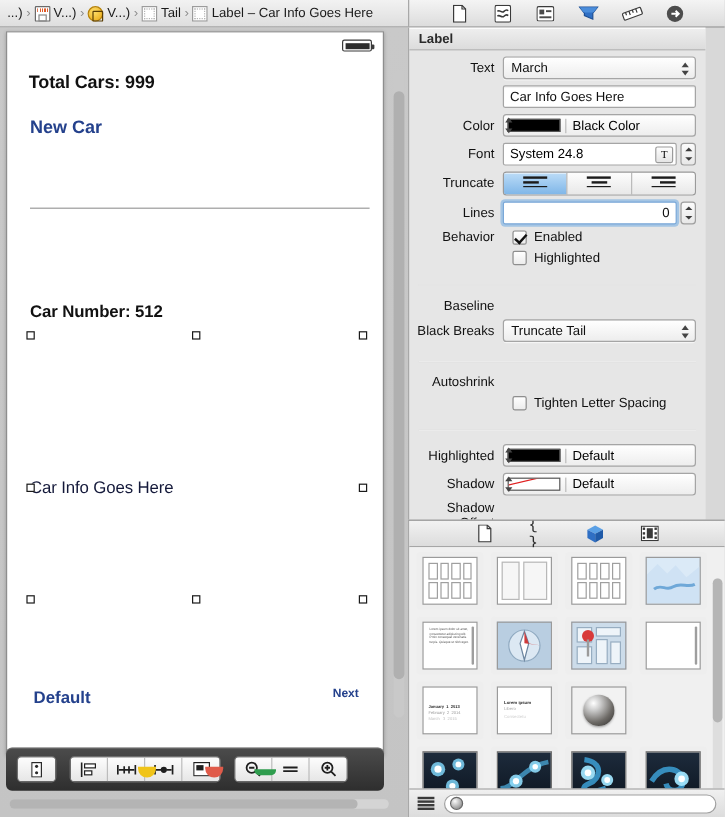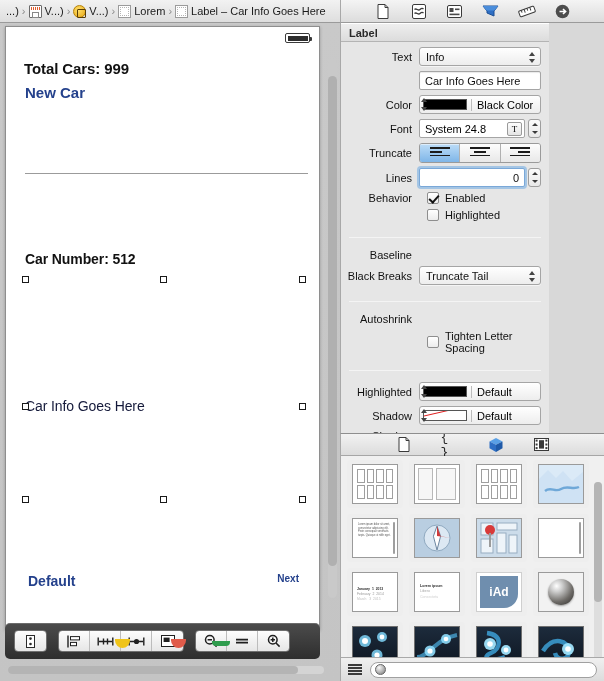--- a/index.html
+++ b/index.html
@@ -55,21 +55,21 @@
     position:absolute; left:5px; top:3px; width:315px; height:604px;
     background:#fff; border:1px solid #8e8e8e;
     box-shadow: 0 1px 3px rgba(0,0,0,.25);
   }
   #statusbar{position:absolute;left:0;top:0;right:0;height:20px;}
   .batt{position:absolute;right:9px;top:6px;width:25px;height:10px;border:1px solid #3a3a3a;border-radius:2px;background:#fff;}
   .batt:before{content:"";position:absolute;left:1.5px;top:1.5px;width:20px;height:5px;background:#2e2e2e;}
   .batt:after{content:"";position:absolute;right:-3px;top:3px;width:2px;height:4px;background:#3a3a3a;border-radius:0 1px 1px 0;}
 
   .lbl-total{position:absolute;left:18px;top:33px;font-size:15px;font-weight:bold;color:#111;letter-spacing:-0.1px;}
-  .btn-newcar{position:absolute;left:19px;top:57px;font-size:15px;font-weight:bold;color:#24418c;}
+  .btn-newcar{position:absolute;left:19px;top:71px;font-size:15px;font-weight:bold;color:#24418c;}
   .hr-sep{position:absolute;left:19px;top:146px;width:283px;height:1px;background:#9b9b9b;}
   .lbl-carnum{position:absolute;left:19px;top:224px;font-size:14px;font-weight:bold;color:#111;letter-spacing:-0.1px;}
   .lbl-carinfo{position:absolute;left:19px;top:371px;font-size:14px;color:#14193a;letter-spacing:-0.1px;}
   .btn-prev{position:absolute;left:22px;top:546px;font-size:14px;font-weight:bold;color:#24418c;}
   .btn-next{position:absolute;right:20px;top:546px;font-size:10px;font-weight:bold;color:#24418c;}
 
   
   .handle{position:absolute;width:7px;height:7px;background:#fff;border:1.4px solid #1a1a1a;}
 
   
@@ -89,21 +89,21 @@
     border-right:1px solid #bcbcbc;cursor:default;}
   .tb-btn:last-child{border-right:none;}
   #canvas-hscroll{position:absolute;left:8px;right:16px;bottom:7px;height:8px;background:#d4d4d4;border-radius:4px;}
   #canvas-hthumb{position:absolute;left:0;top:0;width:290px;height:8px;background:#b4b4b4;border-radius:4px;}
   .dot-y{position:absolute;left:110px;bottom:11px;width:15px;height:9px;background:#f0c419;border-radius:0 0 9px 9px;}
   .dot-r{position:absolute;left:166px;bottom:11px;width:15px;height:9px;background:#e05b4a;border-radius:0 0 9px 9px;}
   .dot-g{position:absolute;left:207px;bottom:13px;width:18px;height:5px;background:#2f9d4e;border-radius:0 0 4px 4px;}
 
   
   #inspector{
-    position:absolute; left:340px; top:23px; width:209px; height:410px;
+    position:absolute; left:340px; top:23px; width:248px; height:410px;
     background:#e6e6e6; border-left:1px solid #a8a8a8; overflow:hidden;
   }
   .sec-head{
     height:19px;background:linear-gradient(#eeeeee,#dcdcdc);
     border-bottom:1px solid #b4b4b4;border-top:1px solid #fff;
     display:flex;align-items:center;padding-left:8px;
     font-size:11px;font-weight:bold;color:#2a2a2a;
   }
   .grp{padding:5px 8px 6px 0;}
   .row{display:flex;align-items:center;margin-bottom:5px;}
@@ -220,21 +220,21 @@
       <span class="crumb-label">V...)</span>
     </div>
     <span class="crumb-sep">›</span>
     <div class="crumb">
       <span class="ic ic-vc"></span>
       <span class="crumb-label">V...)</span>
     </div>
     <span class="crumb-sep">›</span>
     <div class="crumb">
       <span class="ic ic-view"></span>
-      <span class="crumb-label">Lorem</span>
+      <span class="crumb-label">Tail</span>
     </div>
     <span class="crumb-sep">›</span>
     <div class="crumb">
       <span class="ic ic-view"></span>
       <span class="crumb-label">Label – Car Info Goes Here</span>
     </div>
   </div>
 
   <div id="insp-tabbar">
     <div class="insp-tab">
@@ -380,21 +380,21 @@
   <div id="inspector">
 
     <div class="sec-head">Label</div>
 
     <div class="grp">
 
       <div class="row">
         <div class="rlab">Text</div>
         <div class="ctl">
           <div class="popup">
-            <span>Info</span>
+            <span>March</span>
             <span class="arrows"></span>
           </div>
         </div>
       </div>
 
       <div class="row">
         <div class="rlab"></div>
         <div class="ctl">
           <div class="tfield">
             <span>Car Info Goes Here</span>
@@ -684,26 +684,20 @@
         <div class="lib-cell">
           <div class="thumb">
             <div style="padding:11px 5px 0 5px;font-size:3.6px;line-height:5.4px;color:#2a2a2a;font-weight:bold;">
               <div>Lorem ipsum</div>
               <div style="color:#a9a9a9;font-weight:normal;">Libero</div>
               <div style="color:#cfcfcf;font-weight:normal;">Consectetu</div>
             </div>
           </div>
         </div>
         <div class="lib-cell">
-          <div class="thumb" style="background:#fff;border-color:#cfcfcf;">
-            <div style="position:absolute;left:3px;top:3px;right:3px;bottom:3px;background:#6f8eae;border-radius:0 0 14px 0;
-                        display:flex;align-items:center;justify-content:center;color:#fff;font-size:12px;font-weight:bold;">iAd</div>
-          </div>
-        </div>
-        <div class="lib-cell">
           <div class="thumb" style="background:#f2f2f2;">
             <div style="position:absolute;left:50%;top:50%;width:26px;height:26px;margin:-13px 0 0 -13px;border-radius:50%;
                         background:radial-gradient(circle at 33% 27%, #ffffff 0%, #cfcfcf 22%, #6d6a66 62%, #2b2a28 100%);
                         box-shadow:0 1px 2px rgba(0,0,0,.35);"></div>
           </div>
         </div>
       </div>
 
       <div class="lib-row">
         <div class="lib-cell">

